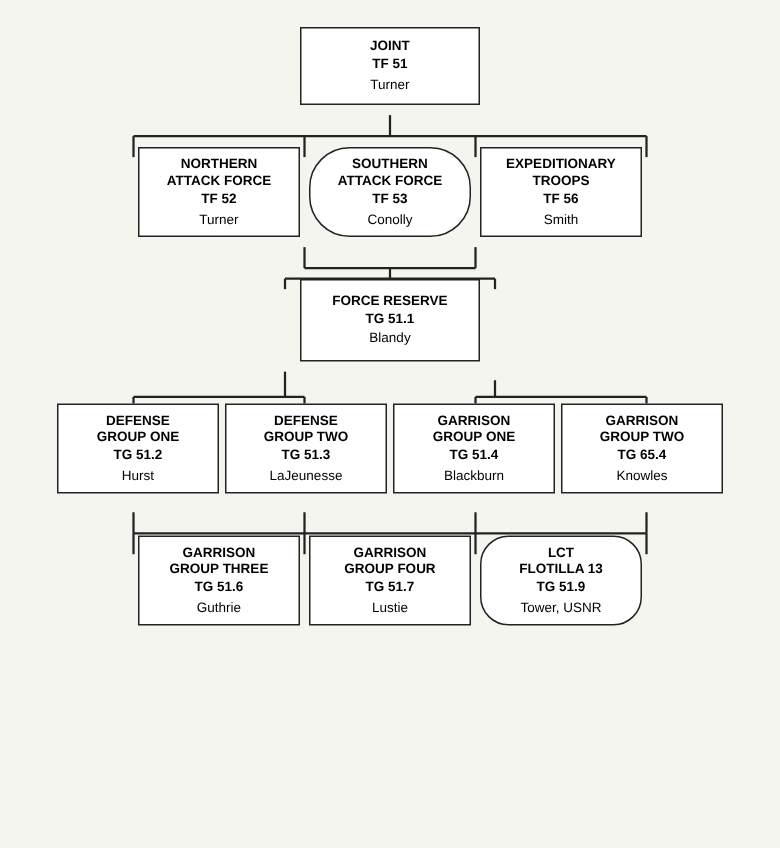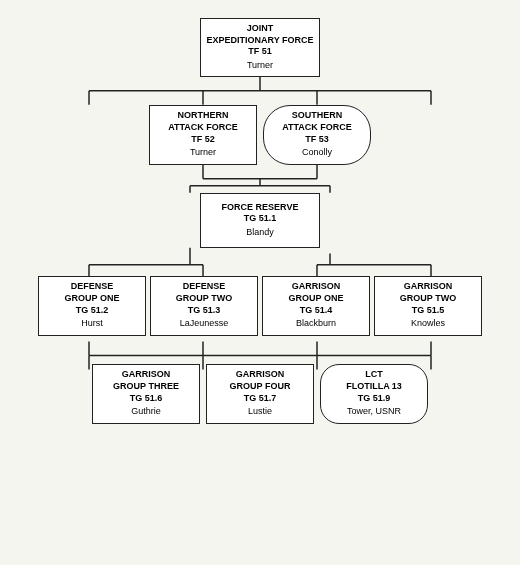--- a/index.html
+++ b/index.html
@@ -80,21 +80,20 @@
       <line x1="89" y1="341.5" x2="89" y2="355.5" stroke="#222" stroke-width="1.5"></line>
       <line x1="431" y1="341.5" x2="431" y2="355.5" stroke="#222" stroke-width="1.5"></line>
       <line x1="203" y1="341.5" x2="203" y2="355.5" stroke="#222" stroke-width="1.5"></line>
       <line x1="317" y1="341.5" x2="317" y2="355.5" stroke="#222" stroke-width="1.5"></line>
     </svg>
 
   <div class="level" style="margin-top:8px;">
     <div class="level-item">
       <div class="node" id="node-root" style="width:120px;min-height:52px;">
         <span>JOINT</span>
-        <span>EXPEDITIONARY FORCE</span>
         <span>TF 51</span>
         <span class="commander">Turner</span>
       </div>
     </div>
   </div>
 
   <div class="level" style="margin-top:28px;gap:6px;">
     <div class="level-item">
       <div class="node" id="node-l2-0" style="width:108px;min-height:60px;">
         <span>NORTHERN</span>
@@ -102,20 +101,28 @@
         <span>TF 52</span>
         <span class="commander">Turner</span>
       </div>
     </div>
     <div class="level-item">
       <div class="node" id="node-l2-1" style="width:108px;min-height:60px;border-radius:27px;">
         <span>SOUTHERN</span>
         <span>ATTACK FORCE</span>
         <span>TF 53</span>
         <span class="commander">Conolly</span>
+      </div>
+    </div>
+    <div class="level-item">
+      <div class="node" id="node-l2-2" style="width:108px;min-height:60px;">
+        <span>EXPEDITIONARY</span>
+        <span>TROOPS</span>
+        <span>TF 56</span>
+        <span class="commander">Smith</span>
       </div>
     </div>
   </div>
 
   <div class="level" style="margin-top:28px;gap:20px;">
     <div class="level-item">
       <div class="node" id="node-l3-0" style="width:120px;min-height:55px;">
         <span>FORCE RESERVE</span>
         <span>TG 51.1</span>
         <span class="commander">Blandy</span>
@@ -145,21 +152,21 @@
         <span>GARRISON</span>
         <span>GROUP ONE</span>
         <span>TG 51.4</span>
         <span class="commander">Blackburn</span>
       </div>
     </div>
     <div class="level-item">
       <div class="node" id="node-l4-3" style="width:108px;min-height:60px;">
         <span>GARRISON</span>
         <span>GROUP TWO</span>
-        <span>TG 51.5</span>
+        <span>TG 65.4</span>
         <span class="commander">Knowles</span>
       </div>
     </div>
   </div>
 
   <div class="level" style="margin-top:28px;gap:6px;">
     <div class="level-item">
       <div class="node" id="node-l5-0" style="width:108px;min-height:60px;">
         <span>GARRISON</span>
         <span>GROUP THREE</span>

